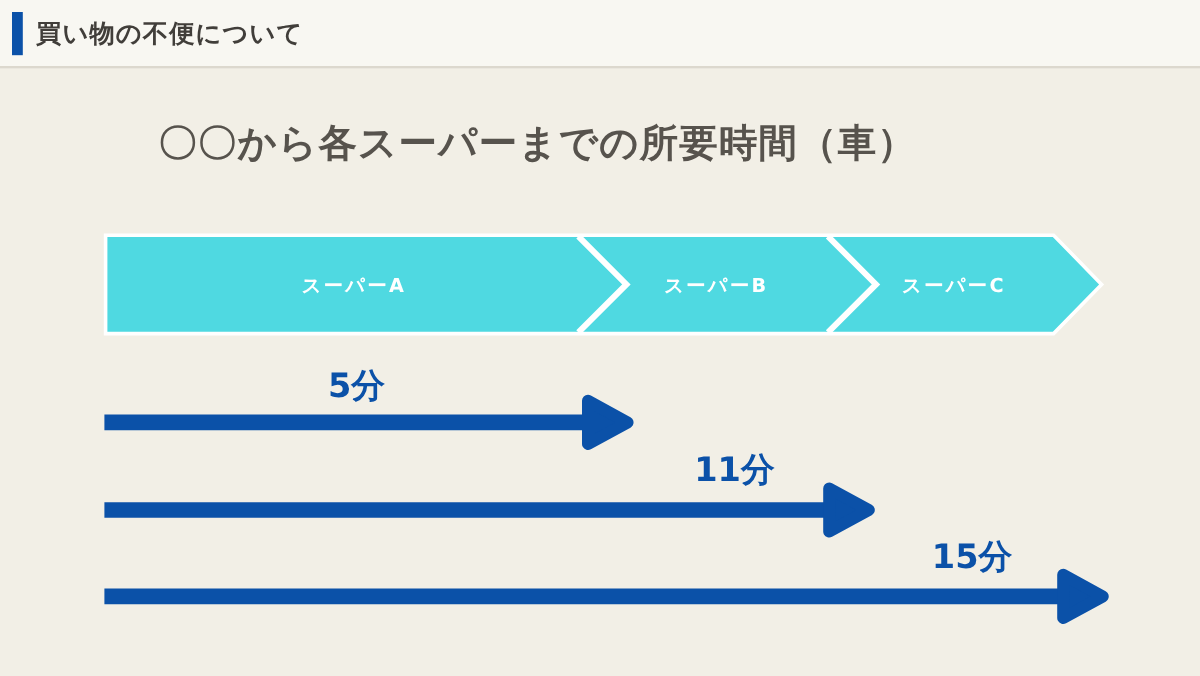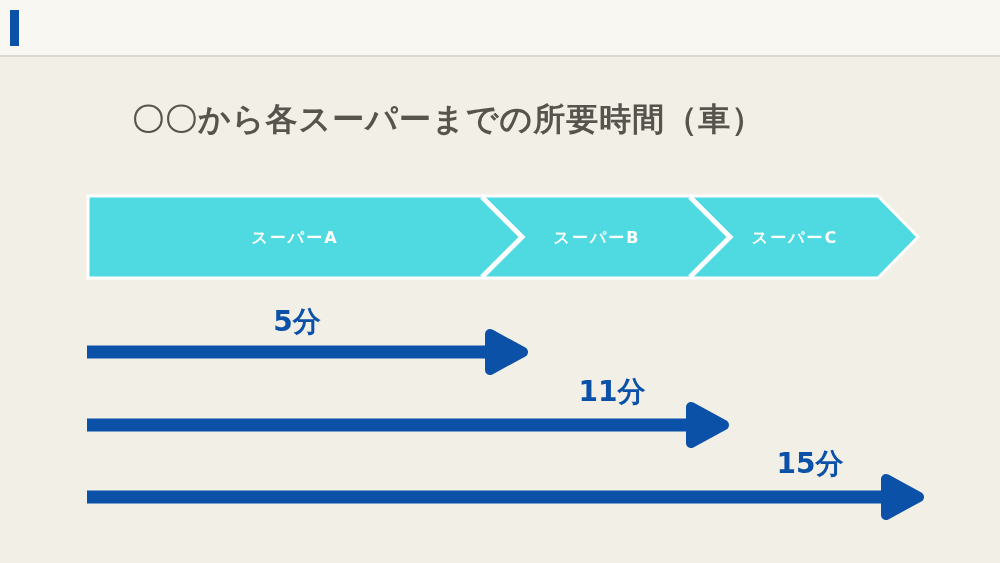--- a/index.html
+++ b/index.html
@@ -57,20 +57,21 @@
     font-weight: bold;
     text-anchor: middle;
     font-family: "DejaVu Sans", "Liberation Sans", sans-serif;
   }
 </style>
 </head>
 <body>
 
 <div class="header">
   <div class="accent-bar"></div>
+  <div class="header-title">買い物の不便について</div>
 </div>
 
 <div class="slide-title">〇〇から各スーパーまでの所要時間（車）</div>
 
 <svg class="diagram" width="1000" height="563" viewBox="0 0 1000 563" xmlns="http://www.w3.org/2000/svg">
 
   <path d="M88 196 H878 L918 237 L878 278 H88 Z" fill="#4FD9E1" stroke="#FFFFFF" stroke-width="3"></path>
   <path d="M482 197 L522 237 L482 277" fill="none" stroke="#FFFFFF" stroke-width="5"></path>
   <path d="M690 197 L730 237 L690 277" fill="none" stroke="#FFFFFF" stroke-width="5"></path>
 

